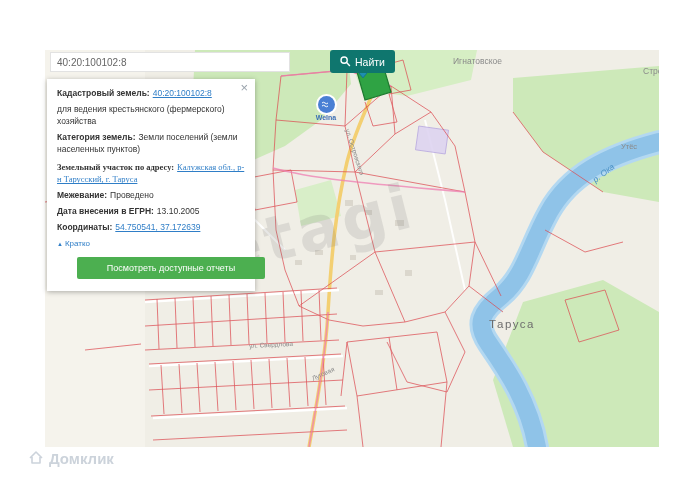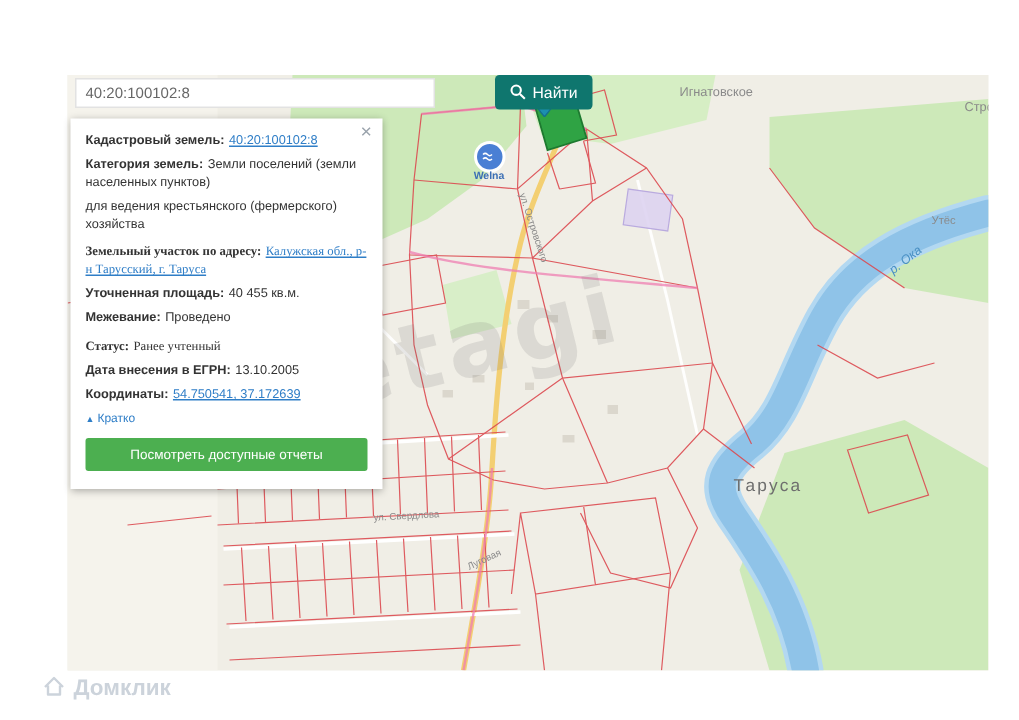--- a/index.html
+++ b/index.html
@@ -52,21 +52,21 @@
   }
   .row{font-size:8.5px;color:#333;line-height:1.4;margin-bottom:4px;}
   .row .lab{font-weight:bold;margin-right:3px;}
   .row.mt{margin-top:7px;font-family:Liberation Serif, serif;}
   .lnk{color:#2f7ec7;text-decoration:underline;cursor:pointer;}
   .close{position:absolute;top:2px;right:7px;font-size:13px;color:#9aa3ac;cursor:pointer;line-height:1;}
   .collapse{font-size:8px;color:#2f7ec7;cursor:pointer;margin-top:5px;}
   .collapse .arr{font-size:6px;margin-right:2px;}
   .report-btn{
     display:block;width:100%;margin-top:9px;background:#4caf50;border:none;color:#fff;
-    font-size:9px;padding:6px 0;border-radius:2px;cursor:pointer;font-family:inherit;
+    font-size:9px;padding:6px 0;border-radius:2px;cursor:pointer;font-family:inherit;margin-left:20px;
   }
   
   .footer-logo{
     position:absolute;left:28px;top:450px;display:flex;align-items:flex-start;gap:5px;
     color:#ccd3db;font-size:15px;font-weight:bold;
   }
 </style>
 </head>
 <body>
 
@@ -165,36 +165,30 @@
   <span>Найти</span>
 </button>
 
 <div class="panel">
   <span class="close">×</span>
 
   <div class="row">
     <span class="lab">Кадастровый земель:</span><span class="lnk">40:20:100102:8</span>
   </div>
   <div class="row">
+    <span>для ведения крестьянского (фермерского) хозяйства</span>
+  </div>
+  <div class="row">
     <span class="lab">Категория земель:</span><span>Земли поселений (земли населенных пунктов)</span>
-  </div>
-  <div class="row">
-    <span>для ведения крестьянского (фермерского) хозяйства</span>
   </div>
   <div class="row mt">
     <span class="lab">Земельный участок по адресу:</span><span class="lnk">Калужская обл., р-н Тарусский, г. Таруса</span>
   </div>
   <div class="row">
-    <span class="lab">Уточненная площадь:</span><span>40 455 кв.м.</span>
-  </div>
-  <div class="row">
     <span class="lab">Межевание:</span><span>Проведено</span>
-  </div>
-  <div class="row mt">
-    <span class="lab">Статус:</span><span>Ранее учтенный</span>
   </div>
   <div class="row">
     <span class="lab">Дата внесения в ЕГРН:</span><span>13.10.2005</span>
   </div>
   <div class="row">
     <span class="lab">Координаты:</span><span class="lnk">54.750541, 37.172639</span>
   </div>
 
   <div class="collapse">
     <span class="arr">▲</span><span>Кратко</span>

